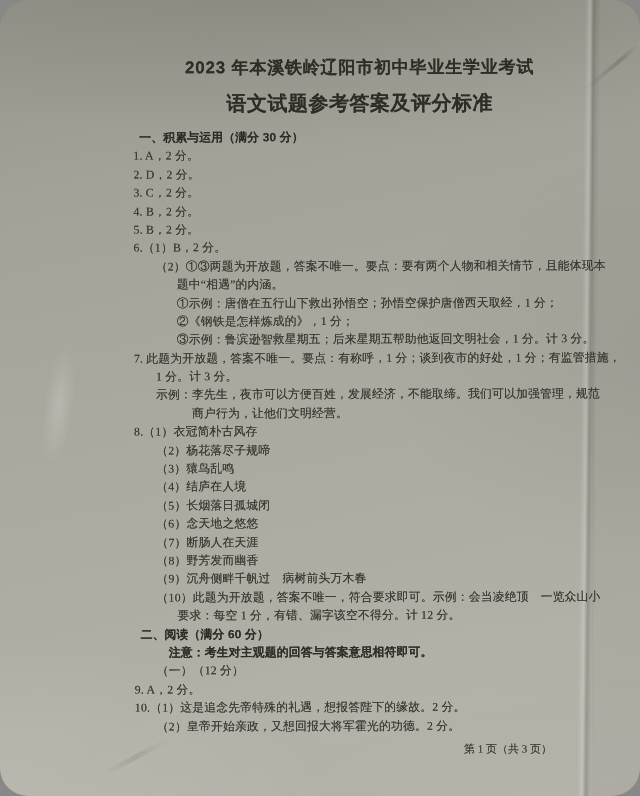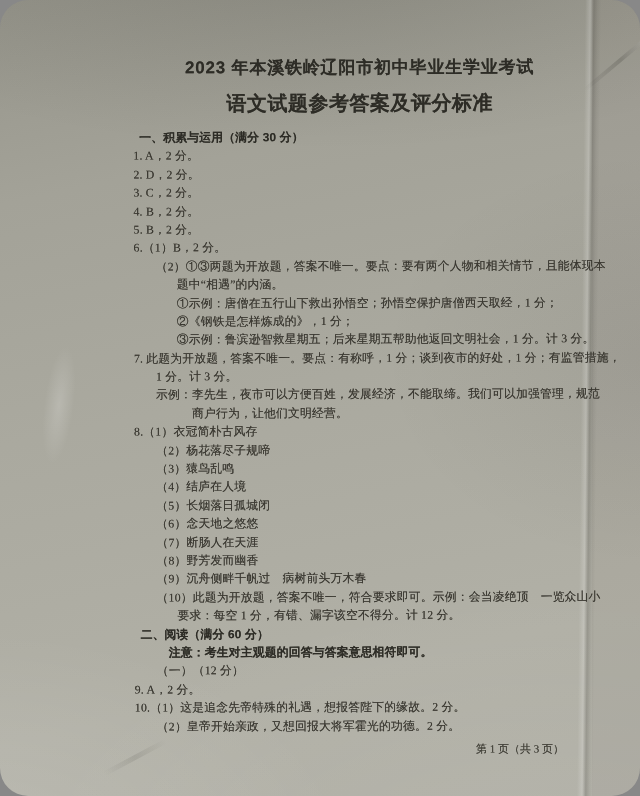--- a/index.html
+++ b/index.html
@@ -71,21 +71,21 @@
   .ind-item{padding-left:134px;}
   .ind-sub1{padding-left:156px;}
   .ind-sub2{padding-left:177px;}
   .ind-sub3{padding-left:192px;}
   .ind-note{padding-left:168px;}
   .footer{
     position:absolute;left:0;top:741px;width:640px;height:16px;
     font-size:11px;color:#45443c;line-height:16px;
   }
   .footer .f-left{position:absolute;left:155px;white-space:nowrap;}
-  .footer .f-right{position:absolute;left:463px;white-space:nowrap;margin-left:12px;}
+  .footer .f-right{position:absolute;left:463px;white-space:nowrap;}
 </style>
 </head>
 <body>
 
 <div class="photo">
 
   <div class="right-strip"></div>
   <div class="crease-v"></div>
   <div class="crease-d1"></div>
   <div class="wrinkle-left"></div>

